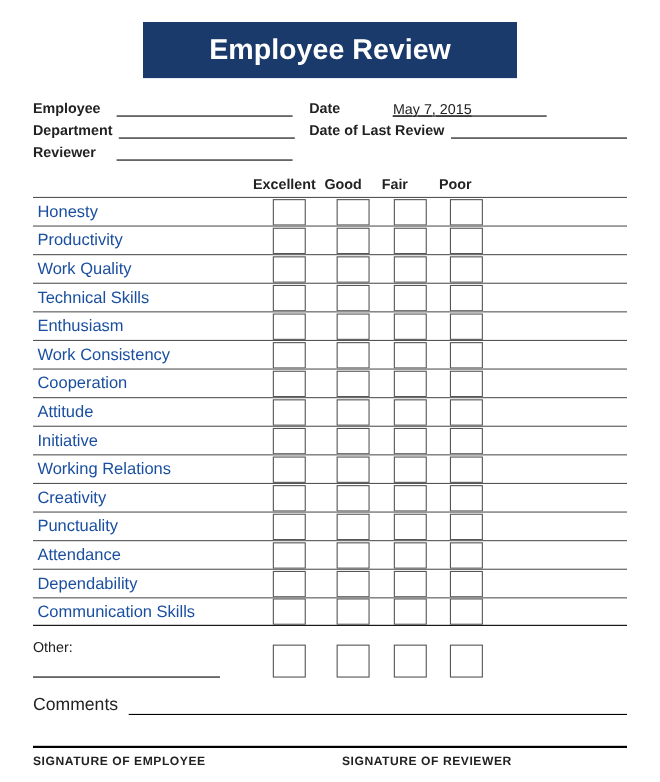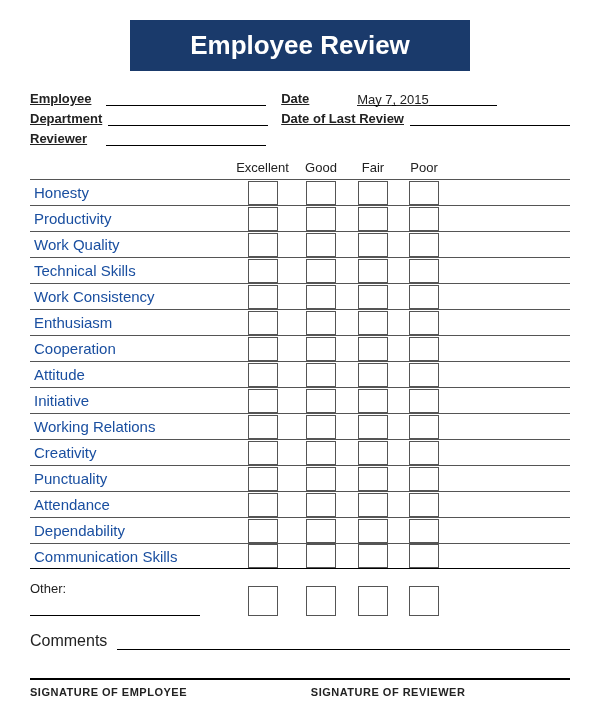--- a/index.html
+++ b/index.html
@@ -33,21 +33,20 @@
     .info-left, .info-right {
       display: flex;
       flex-direction: column;
       gap: 5px;
     }
 
     .info-row {
       display: flex;
       align-items: flex-end;
       gap: 6px;
-      text-decoration: underline;
     }
 
     .info-label {
       font-weight: bold;
       font-size: 13px;
       min-width: 70px;
     }
 
     .info-line {
       border-bottom: 1px solid #000;
@@ -72,23 +71,23 @@
 
     .rating-header {
       display: flex;
       align-items: center;
       margin-bottom: 4px;
       padding-left: 200px;
       gap: 0;
     }
 
     .col-label {
-      font-weight: normal;
+      font-weight: bold;
       font-size: 13px;
-      text-align: center;
+      text-align: left;
     }
 
     .col-excellent { width: 65px; }
     .col-good { width: 52px; }
     .col-fair { width: 52px; }
     .col-poor { width: 50px; }
 
     .criteria-row {
       display: flex;
       align-items: center;
@@ -281,39 +280,39 @@
         <div class="col-fair-box">
             <div class="check-box"></div>
           </div>
         <div class="col-poor-box">
             <div class="check-box"></div>
           </div>
       </div>
     </div>
 
     <div class="criteria-row">
+      <span class="criteria-label">Enthusiasm</span>
+      <div class="criteria-boxes">
+        <div class="col-excellent-box">
+            <div class="check-box"></div>
+          </div>
+        <div class="col-good-box">
+            <div class="check-box"></div>
+          </div>
+        <div class="col-fair-box">
+            <div class="check-box"></div>
+          </div>
+        <div class="col-poor-box">
+            <div class="check-box"></div>
+          </div>
+      </div>
+    </div>
+
+    <div class="criteria-row">
       <span class="criteria-label">Work Consistency</span>
-      <div class="criteria-boxes">
-        <div class="col-excellent-box">
-            <div class="check-box"></div>
-          </div>
-        <div class="col-good-box">
-            <div class="check-box"></div>
-          </div>
-        <div class="col-fair-box">
-            <div class="check-box"></div>
-          </div>
-        <div class="col-poor-box">
-            <div class="check-box"></div>
-          </div>
-      </div>
-    </div>
-
-    <div class="criteria-row">
-      <span class="criteria-label">Enthusiasm</span>
       <div class="criteria-boxes">
         <div class="col-excellent-box">
             <div class="check-box"></div>
           </div>
         <div class="col-good-box">
             <div class="check-box"></div>
           </div>
         <div class="col-fair-box">
             <div class="check-box"></div>
           </div>

